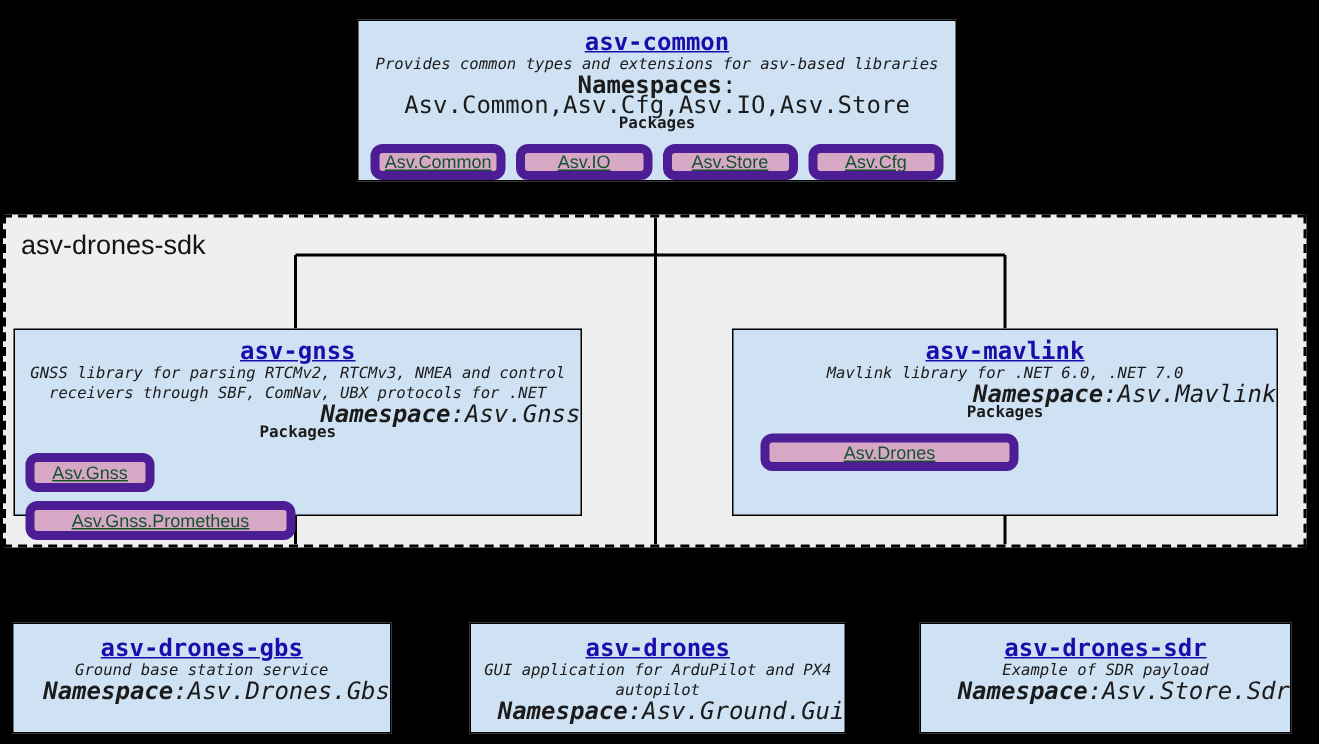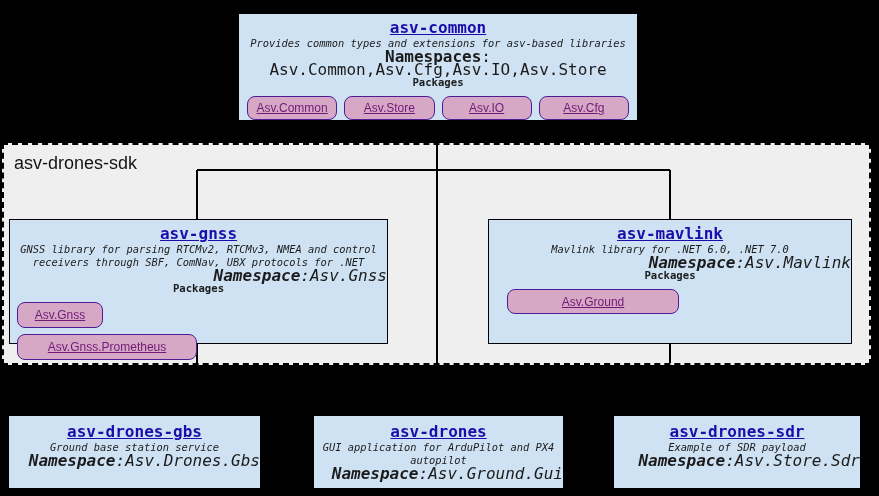--- a/index.html
+++ b/index.html
@@ -31,23 +31,23 @@
   .pkg-label { font-weight: bold; font-size: 10.6px; line-height: 13px; }
 
   
   .btnrow {
     display: flex; align-items: stretch; margin-top: 7px;
     padding: 0 8px; gap: 7px;
   }
   .pkg-btn {
     display: flex; align-items: center; justify-content: center;
     box-sizing: border-box; height: 24px;
-    background: #d7a8c6; border: 1px solid #4c1d95; border-radius: 8px;
+    background: #d7a8c6; border: 6px solid #4c1d95; border-radius: 8px;
     font-family: "Liberation Sans", sans-serif; font-size: 12px;
-    color: #701a75; text-decoration: underline; cursor: pointer;
+    color: #14532d; text-decoration: underline; cursor: pointer;
     white-space: nowrap;
   }
 
   
   .box-common { left: 238px; top: 13px; width: 400px; height: 108px; }
   .box-common .btnrow .pkg-btn { flex: 1; }
 
   
   .group {
     position: absolute; left: 2px; top: 143px; width: 869px; height: 222px;
@@ -81,22 +81,22 @@
 
 <div class="stage">
 
   <section class="node box-common">
     <a class="node-title">asv-common</a>
     <div class="desc">Provides common types and extensions for asv-based libraries</div>
     <div class="nsline"><span class="nslabel">Namespaces</span><span>: Asv.Common,Asv.Cfg,Asv.IO,Asv.Store</span></div>
     <div class="pkg-label">Packages</div>
     <div class="btnrow">
       <a class="pkg-btn">Asv.Common</a>
+      <a class="pkg-btn">Asv.IO</a>
       <a class="pkg-btn">Asv.Store</a>
-      <a class="pkg-btn">Asv.IO</a>
       <a class="pkg-btn">Asv.Cfg</a>
     </div>
   </section>
 
   <section class="group">
     <svg class="connectors" viewBox="0 0 865 218" xmlns="http://www.w3.org/2000/svg">
       <line x1="433" y1="0" x2="433" y2="218" stroke="#000" stroke-width="2"></line>
       <line x1="193" y1="25" x2="666" y2="25" stroke="#000" stroke-width="2"></line>
       <line x1="193" y1="25" x2="193" y2="74" stroke="#000" stroke-width="2"></line>
       <line x1="666" y1="25" x2="666" y2="74" stroke="#000" stroke-width="2"></line>
@@ -116,21 +116,21 @@
         <a class="pkg-btn">Asv.Gnss.Prometheus</a>
       </div>
     </section>
 
     <section class="node box-mavlink">
       <a class="node-title">asv-mavlink</a>
       <div class="desc">Mavlink library for .NET 6.0, .NET 7.0</div>
       <div class="nsline ns-italic"><span class="nslabel">Namespace</span><span>:Asv.Mavlink</span></div>
       <div class="pkg-label">Packages</div>
       <div class="btnrow">
-        <a class="pkg-btn">Asv.Ground</a>
+        <a class="pkg-btn">Asv.Drones</a>
       </div>
     </section>
   </section>
 
   <section class="node appbox box-gbs">
     <a class="node-title">asv-drones-gbs</a>
     <div class="desc">Ground base station service</div>
     <div class="nsline ns-italic"><span class="nslabel">Namespace</span><span>:Asv.Drones.Gbs</span></div>
   </section>
 

